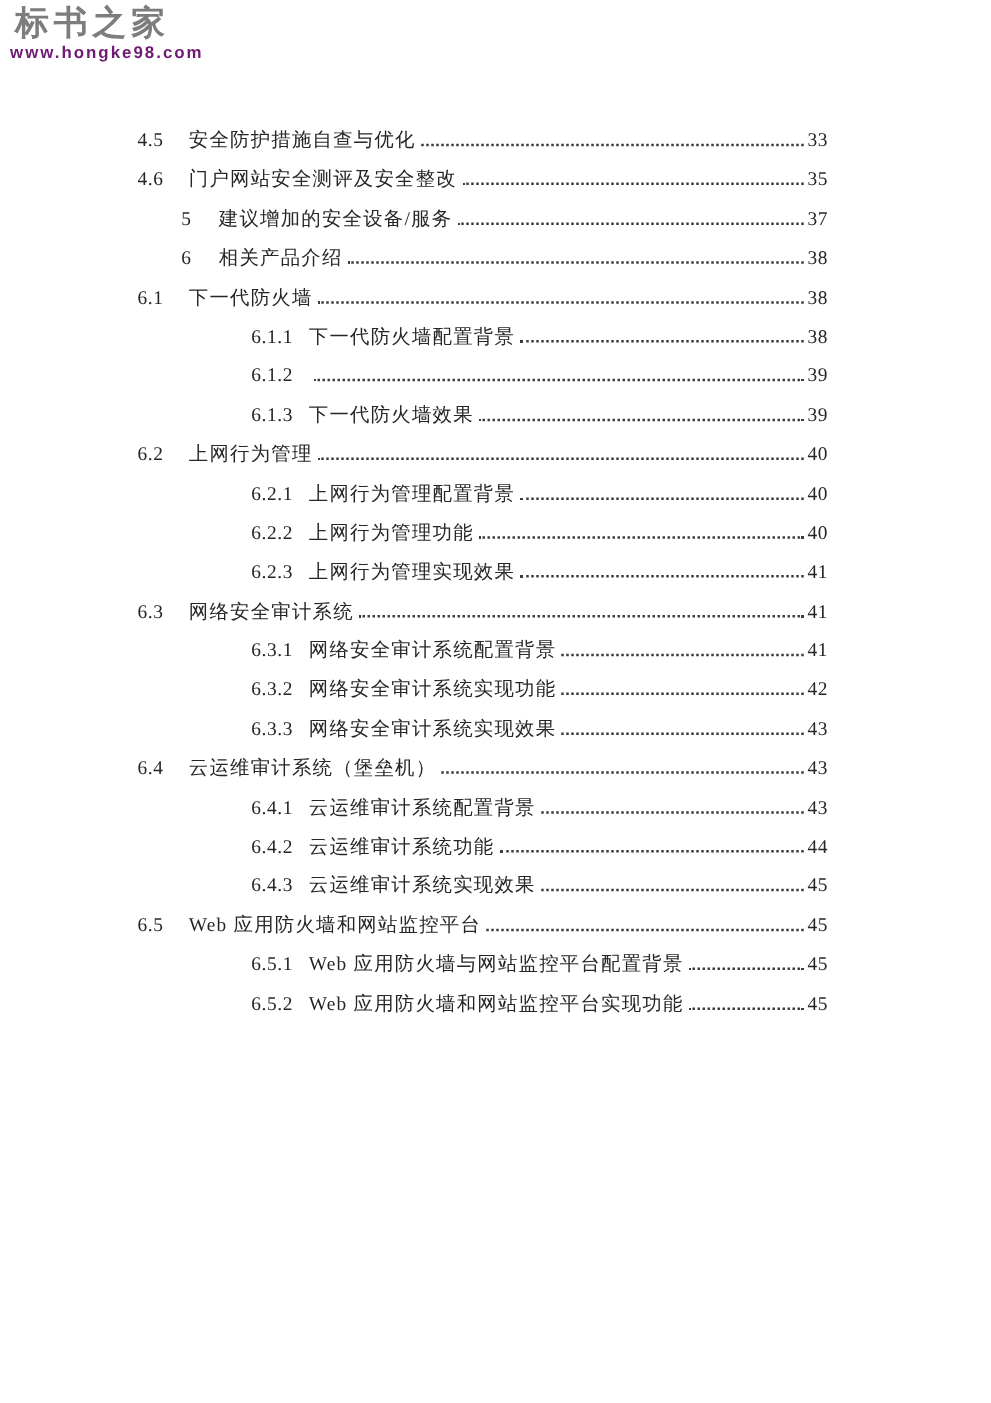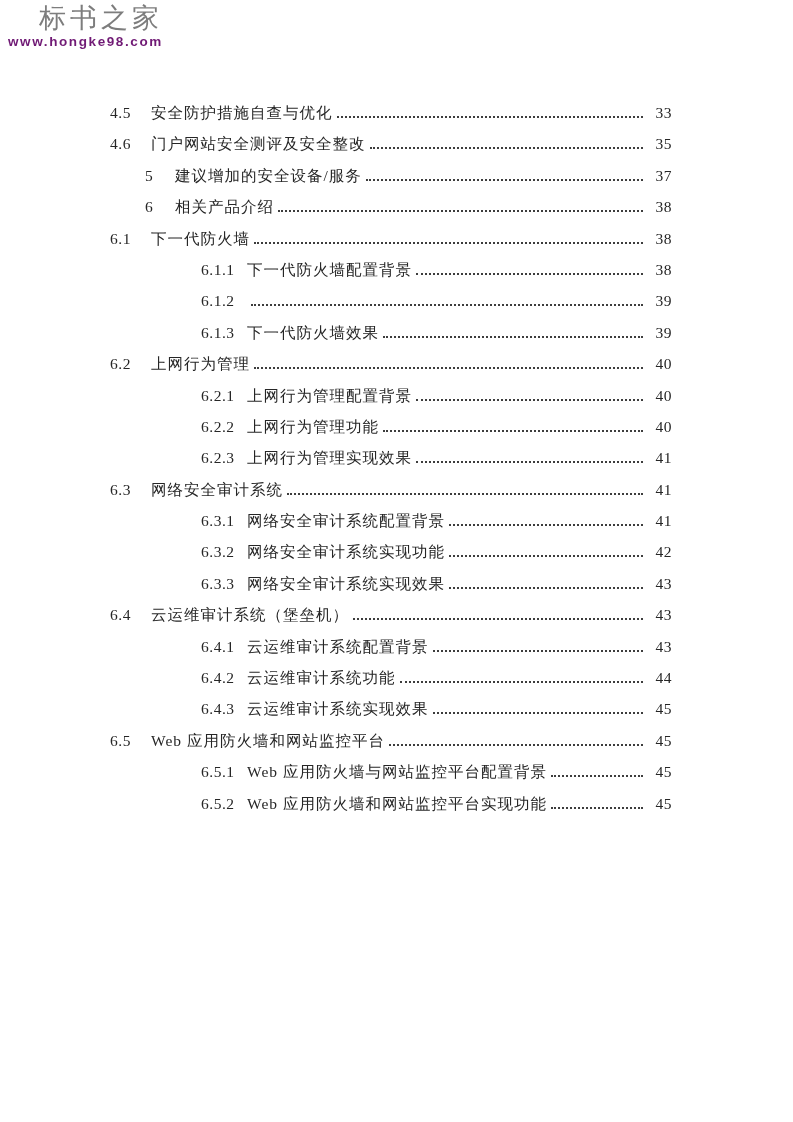--- a/index.html
+++ b/index.html
@@ -15,23 +15,23 @@
 
   
   .logo-block {
     position: absolute;
     left: 8px;
     top: 2px;
     font-family: "Liberation Sans", "DejaVu Sans", sans-serif;
   }
   .logo-title {
     display: block;
-    margin-left: 31px;
+    margin-left: 4px;
     font-size: 27px;
-    font-weight: 400;
+    font-weight: 700;
     letter-spacing: 4px;
     color: #7d7d7d;
     line-height: 32px;
     white-space: nowrap;
   }
   .logo-url {
     display: block;
     font-size: 13.5px;
     font-weight: 700;
     letter-spacing: 1.6px;
@@ -69,21 +69,20 @@
   .toc-leader {
     flex: 1 1 auto;
     height: 3px;
     border-bottom: 2px dotted #3d3d3d;
     margin: 0 3px 0 4px;
     min-width: 10px;
   }
   .toc-page {
     flex: 0 0 auto;
     width: 26px;
-    text-align: right;
     letter-spacing: 0.5px;
   }
 </style>
 </head>
 <body>
 
 <div class="logo-block">
   <span class="logo-title">标书之家</span>
   <span class="logo-url">www.hongke98.com</span>
 </div>

